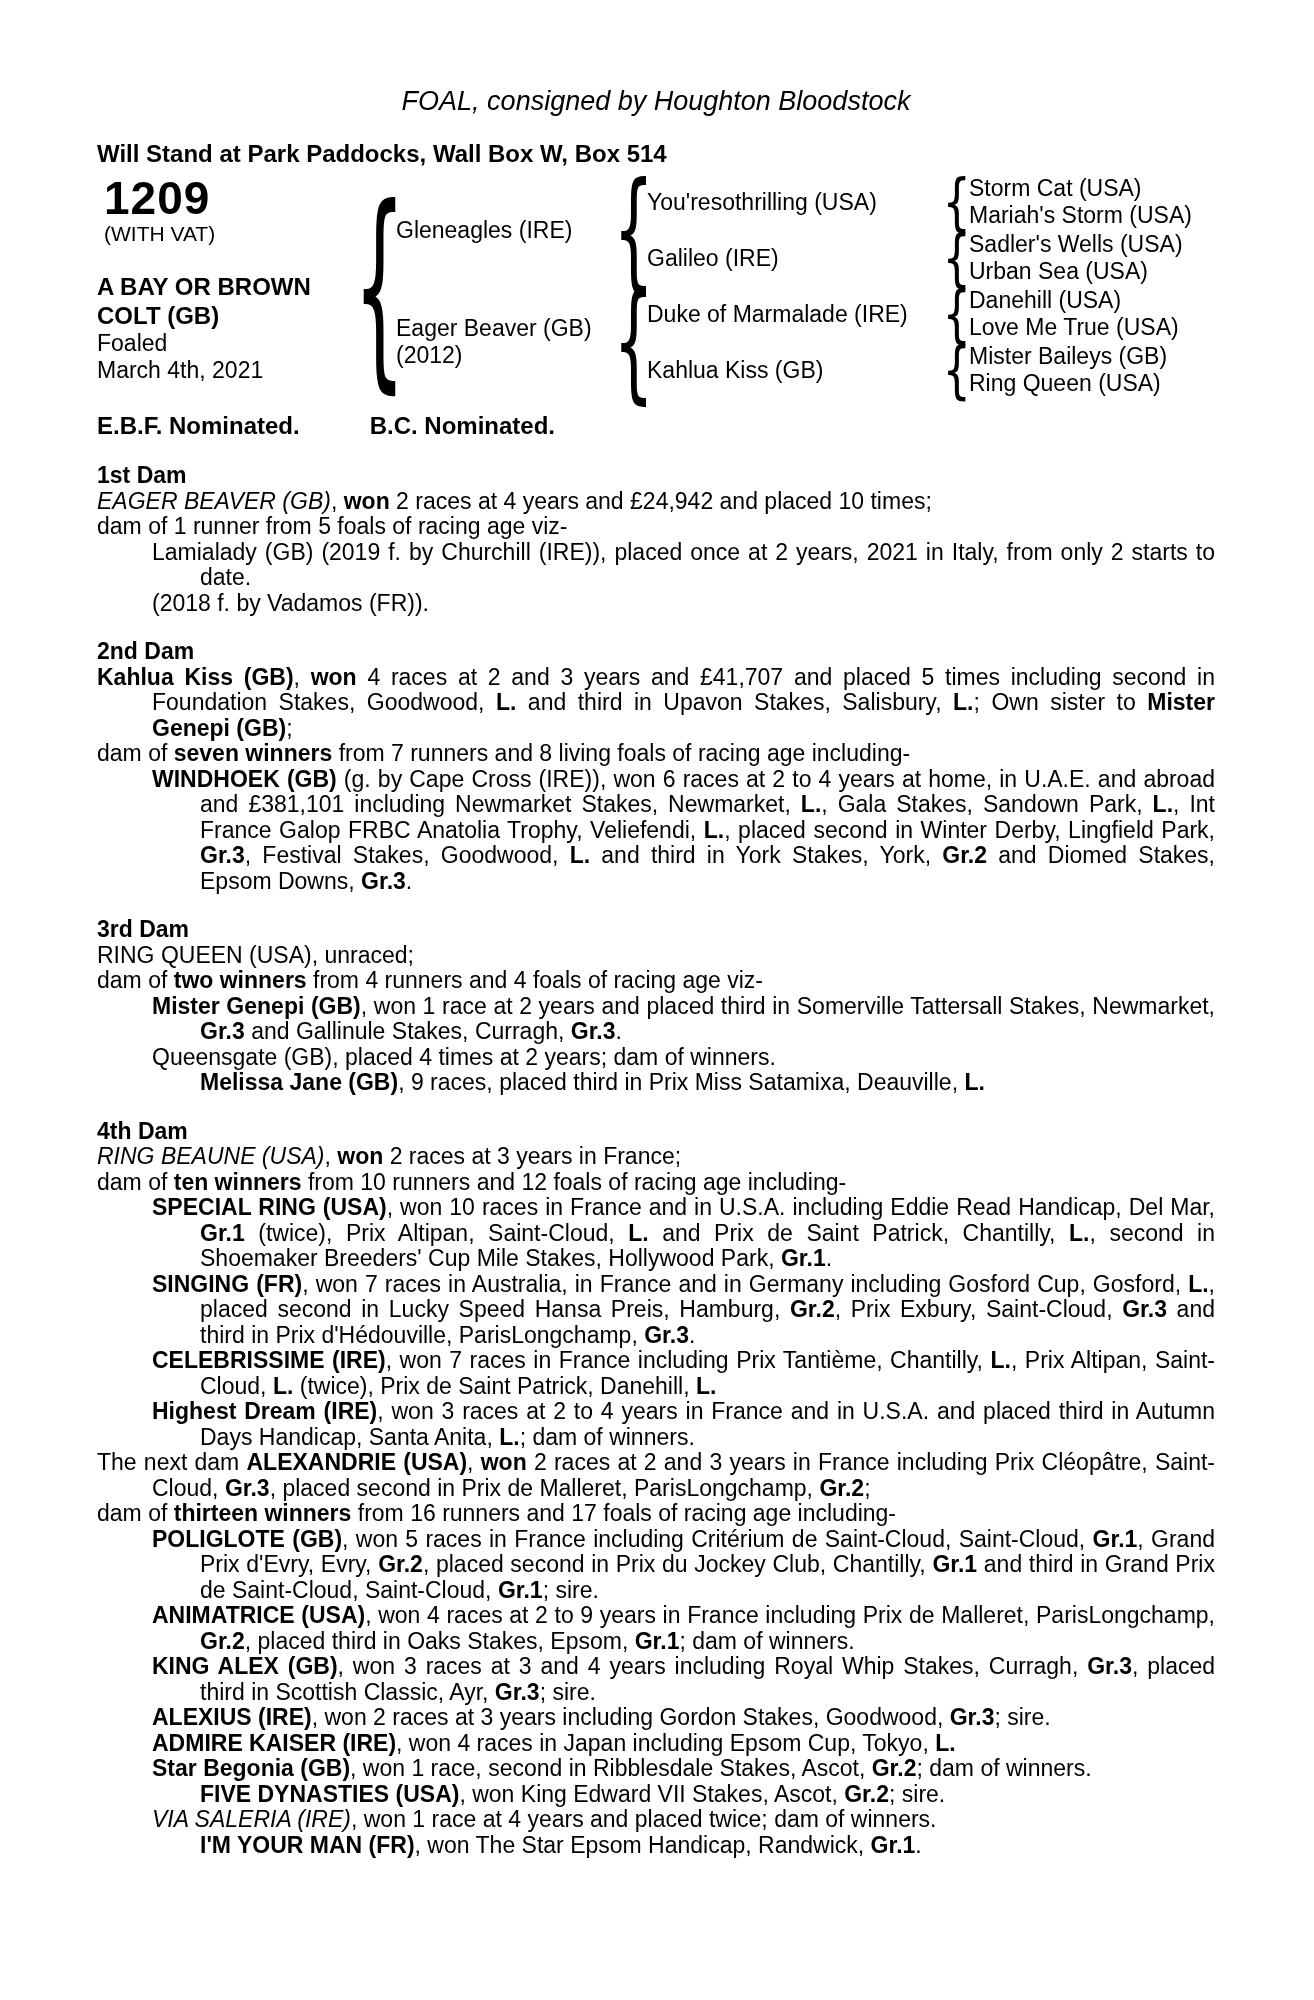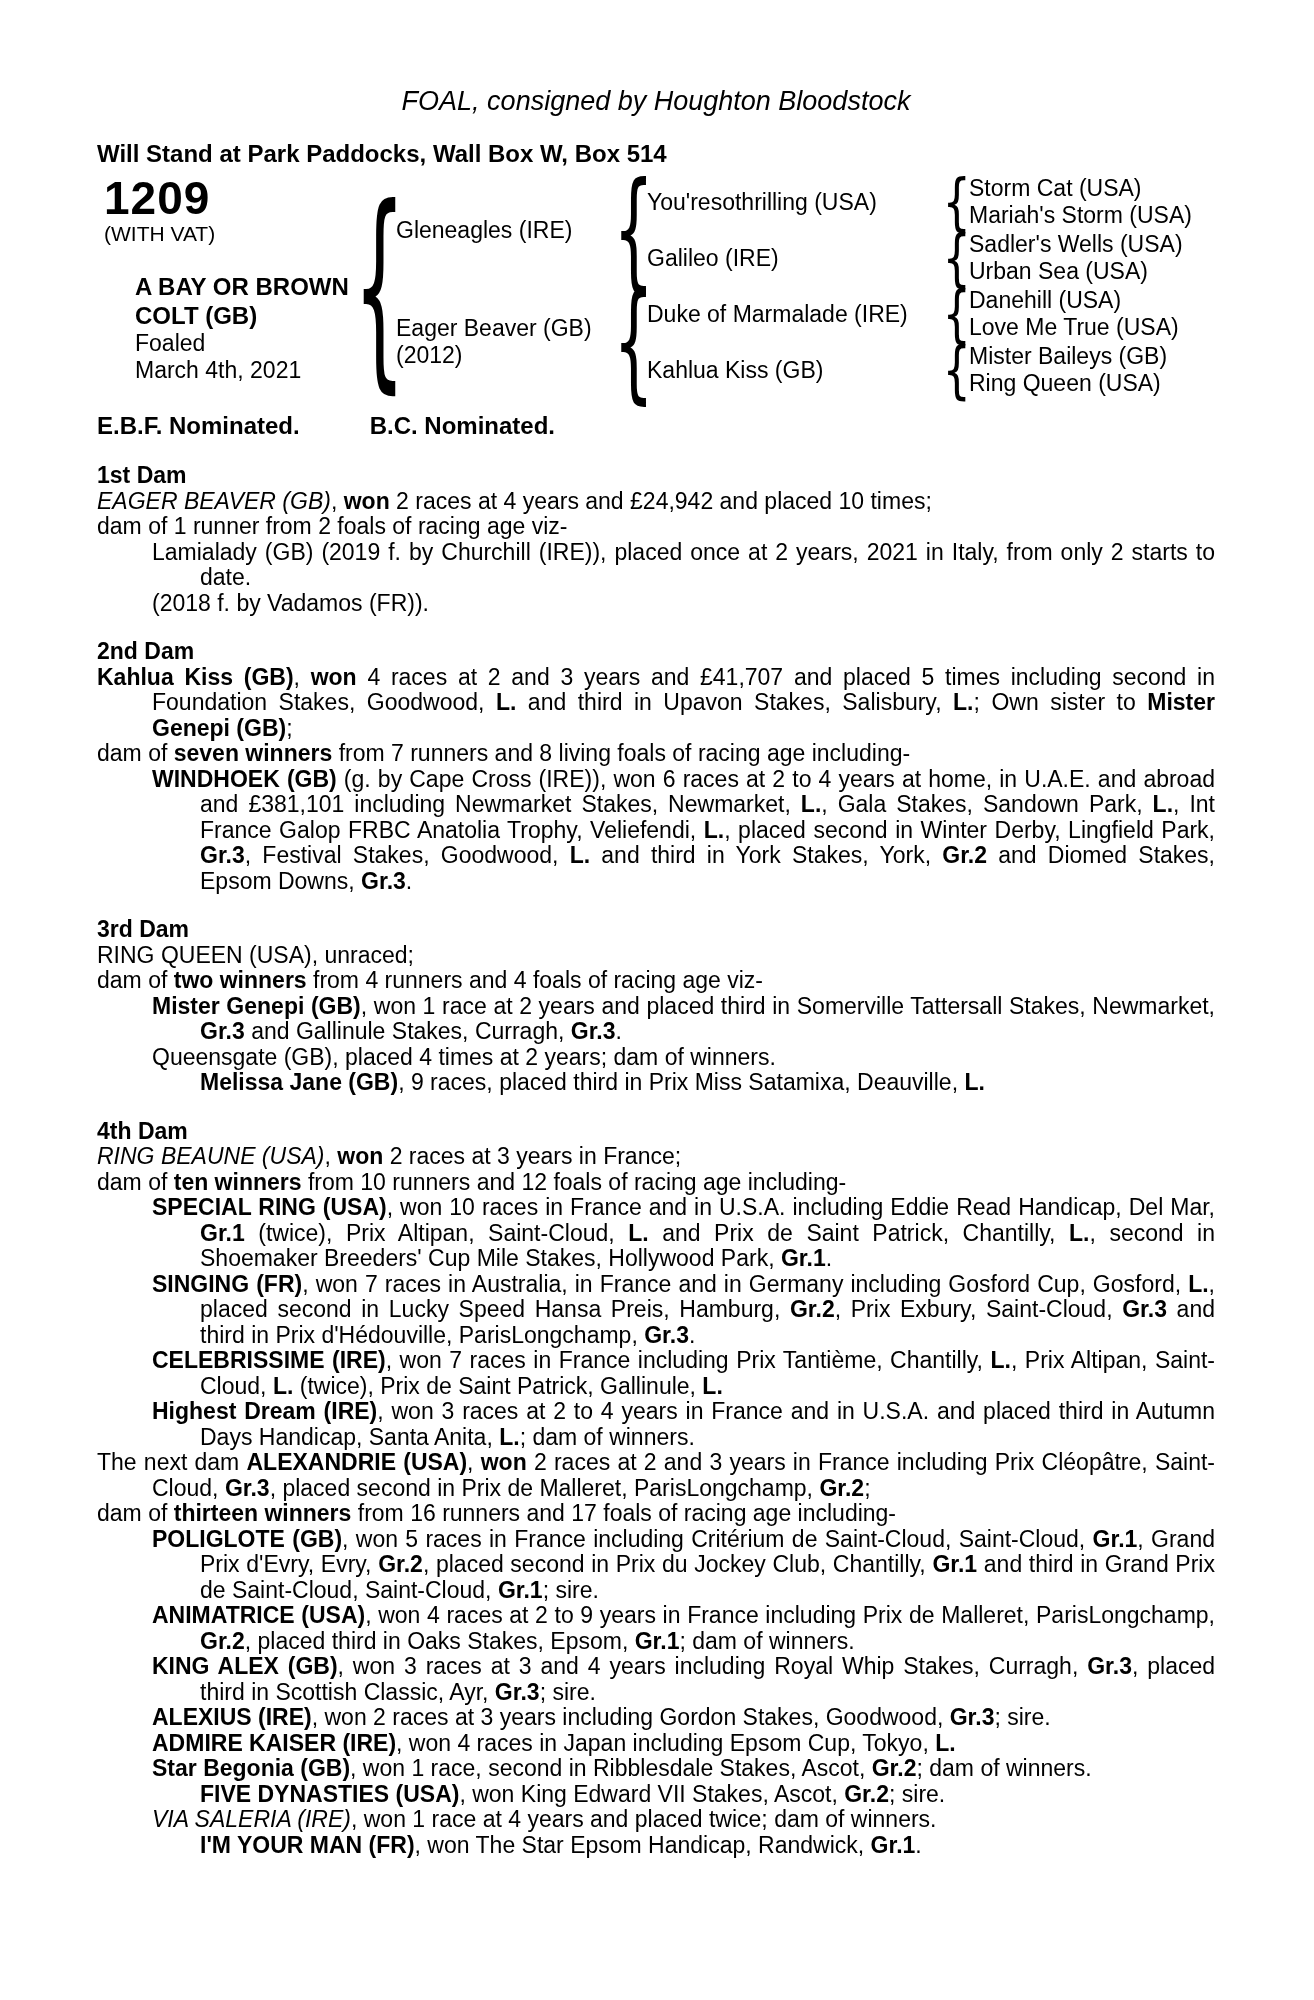--- a/index.html
+++ b/index.html
@@ -33,21 +33,21 @@
   }
   
   .pedigree {
     display: flex;
     margin-top: 6px;
   }
   .ped-left { width: 265px; flex: none; }
   .lot-row { display: flex; align-items: baseline; flex-direction: column; }
   .lot-number { font-size: 46px; font-weight: 700; line-height: 48px; letter-spacing: 1px; }
   .vat { font-size: 21px; margin-left: 7px; }
-  .subject { margin-top: 26px; margin-left: 38px; }
+  .subject { margin-top: 26px; }
   .subject-name { font-weight: 700; font-size: 24px; line-height: 29px; }
   .foaled-line { font-size: 23px; line-height: 27px; }
   .ped-chart { flex: 1; display: flex; align-items: center; }
   .halves { flex: 1; }
   .half { display: flex; align-items: center; height: 112px; }
   .parent-name { width: 225px; flex: none; line-height: 27px; }
   .quads { flex: 1; }
   .quad { display: flex; align-items: center; height: 56px; }
   .gp-name { width: 298px; flex: none; white-space: nowrap; }
   .ggp-pair { flex: 1; }
@@ -184,39 +184,39 @@
   </div>
 
   <div class="nominations">
     <span>E.B.F. Nominated.</span>
     <span>B.C. Nominated.</span>
   </div>
 
   <div class="sections">
       <div class="sec-heading">1st Dam</div>
       <p class="p0"><span class="s-i">EAGER BEAVER (GB)</span><span>, </span><span class="s-b">won</span><span> 2 races at 4 years and £24,942 and placed 10 times;</span></p>
-      <p class="p0"><span>dam of 1 runner from 2 foals of racing age viz-</span></p>
+      <p class="p0"><span>dam of 1 runner from 5 foals of racing age viz-</span></p>
       <p class="p1"><span>Lamialady (GB) (2019 f. by Churchill (IRE)), placed once at 2 years, 2021 in Italy, from only 2 starts to date.</span></p>
       <p class="p1"><span>(2018 f. by Vadamos (FR)).</span></p>
       <div class="sec-heading">2nd Dam</div>
       <p class="p0"><span class="s-b">Kahlua Kiss (GB)</span><span>, </span><span class="s-b">won</span><span> 4 races at 2 and 3 years and £41,707 and placed 5 times including second in Foundation Stakes, Goodwood, </span><span class="s-b">L.</span><span> and third in Upavon Stakes, Salisbury, </span><span class="s-b">L.</span><span>; Own sister to </span><span class="s-b">Mister Genepi (GB)</span><span>;</span></p>
       <p class="p0"><span>dam of </span><span class="s-b">seven winners</span><span> from 7 runners and 8 living foals of racing age including-</span></p>
       <p class="p1"><span class="s-b">WINDHOEK (GB)</span><span> (g. by Cape Cross (IRE)), won 6 races at 2 to 4 years at home, in U.A.E. and abroad and £381,101 including Newmarket Stakes, Newmarket, </span><span class="s-b">L.</span><span>, Gala Stakes, Sandown Park, </span><span class="s-b">L.</span><span>, Int France Galop FRBC Anatolia Trophy, Veliefendi, </span><span class="s-b">L.</span><span>, placed second in Winter Derby, Lingfield Park, </span><span class="s-b">Gr.3</span><span>, Festival Stakes, Goodwood, </span><span class="s-b">L.</span><span> and third in York Stakes, York, </span><span class="s-b">Gr.2</span><span> and Diomed Stakes, Epsom Downs, </span><span class="s-b">Gr.3</span><span>.</span></p>
       <div class="sec-heading">3rd Dam</div>
       <p class="p0"><span>RING QUEEN (USA), unraced;</span></p>
       <p class="p0"><span>dam of </span><span class="s-b">two winners</span><span> from 4 runners and 4 foals of racing age viz-</span></p>
       <p class="p1"><span class="s-b">Mister Genepi (GB)</span><span>, won 1 race at 2 years and placed third in Somerville Tattersall Stakes, Newmarket, </span><span class="s-b">Gr.3</span><span> and Gallinule Stakes, Curragh, </span><span class="s-b">Gr.3</span><span>.</span></p>
       <p class="p1"><span>Queensgate (GB), placed 4 times at 2 years; dam of winners.</span></p>
       <p class="p2"><span class="s-b">Melissa Jane (GB)</span><span>, 9 races, placed third in Prix Miss Satamixa, Deauville, </span><span class="s-b">L.</span></p>
       <div class="sec-heading">4th Dam</div>
       <p class="p0"><span class="s-i">RING BEAUNE (USA)</span><span>, </span><span class="s-b">won</span><span> 2 races at 3 years in France;</span></p>
       <p class="p0"><span>dam of </span><span class="s-b">ten winners</span><span> from 10 runners and 12 foals of racing age including-</span></p>
       <p class="p1"><span class="s-b">SPECIAL RING (USA)</span><span>, won 10 races in France and in U.S.A. including Eddie Read Handicap, Del Mar, </span><span class="s-b">Gr.1</span><span> (twice), Prix Altipan, Saint-Cloud, </span><span class="s-b">L.</span><span> and Prix de Saint Patrick, Chantilly, </span><span class="s-b">L.</span><span>, second in Shoemaker Breeders' Cup Mile Stakes, Hollywood Park, </span><span class="s-b">Gr.1</span><span>.</span></p>
       <p class="p1"><span class="s-b">SINGING (FR)</span><span>, won 7 races in Australia, in France and in Germany including Gosford Cup, Gosford, </span><span class="s-b">L.</span><span>, placed second in Lucky Speed Hansa Preis, Hamburg, </span><span class="s-b">Gr.2</span><span>, Prix Exbury, Saint-Cloud, </span><span class="s-b">Gr.3</span><span> and third in Prix d'Hédouville, ParisLongchamp, </span><span class="s-b">Gr.3</span><span>.</span></p>
-      <p class="p1"><span class="s-b">CELEBRISSIME (IRE)</span><span>, won 7 races in France including Prix Tantième, Chantilly, </span><span class="s-b">L.</span><span>, Prix Altipan, Saint-Cloud, </span><span class="s-b">L.</span><span> (twice), Prix de Saint Patrick, Gallinule, </span><span class="s-b">L.</span></p>
+      <p class="p1"><span class="s-b">CELEBRISSIME (IRE)</span><span>, won 7 races in France including Prix Tantième, Chantilly, </span><span class="s-b">L.</span><span>, Prix Altipan, Saint-Cloud, </span><span class="s-b">L.</span><span> (twice), Prix de Saint Patrick, Danehill, </span><span class="s-b">L.</span></p>
       <p class="p1"><span class="s-b">Highest Dream (IRE)</span><span>, won 3 races at 2 to 4 years in France and in U.S.A. and placed third in Autumn Days Handicap, Santa Anita, </span><span class="s-b">L.</span><span>; dam of winners.</span></p>
       <p class="p0 gap-top"><span>The next dam </span><span class="s-b">ALEXANDRIE (USA)</span><span>, </span><span class="s-b">won</span><span> 2 races at 2 and 3 years in France including Prix Cléopâtre, Saint-Cloud, </span><span class="s-b">Gr.3</span><span>, placed second in Prix de Malleret, ParisLongchamp, </span><span class="s-b">Gr.2</span><span>;</span></p>
       <p class="p0"><span>dam of </span><span class="s-b">thirteen winners</span><span> from 16 runners and 17 foals of racing age including-</span></p>
       <p class="p1"><span class="s-b">POLIGLOTE (GB)</span><span>, won 5 races in France including Critérium de Saint-Cloud, Saint-Cloud, </span><span class="s-b">Gr.1</span><span>, Grand Prix d'Evry, Evry, </span><span class="s-b">Gr.2</span><span>, placed second in Prix du Jockey Club, Chantilly, </span><span class="s-b">Gr.1</span><span> and third in Grand Prix de Saint-Cloud, Saint-Cloud, </span><span class="s-b">Gr.1</span><span>; sire.</span></p>
       <p class="p1"><span class="s-b">ANIMATRICE (USA)</span><span>, won 4 races at 2 to 9 years in France including Prix de Malleret, ParisLongchamp, </span><span class="s-b">Gr.2</span><span>, placed third in Oaks Stakes, Epsom, </span><span class="s-b">Gr.1</span><span>; dam of winners.</span></p>
       <p class="p1"><span class="s-b">KING ALEX (GB)</span><span>, won 3 races at 3 and 4 years including Royal Whip Stakes, Curragh, </span><span class="s-b">Gr.3</span><span>, placed third in Scottish Classic, Ayr, </span><span class="s-b">Gr.3</span><span>; sire.</span></p>
       <p class="p1"><span class="s-b">ALEXIUS (IRE)</span><span>, won 2 races at 3 years including Gordon Stakes, Goodwood, </span><span class="s-b">Gr.3</span><span>; sire.</span></p>
       <p class="p1"><span class="s-b">ADMIRE KAISER (IRE)</span><span>, won 4 races in Japan including Epsom Cup, Tokyo, </span><span class="s-b">L.</span></p>
       <p class="p1"><span class="s-b">Star Begonia (GB)</span><span>, won 1 race, second in Ribblesdale Stakes, Ascot, </span><span class="s-b">Gr.2</span><span>; dam of winners.</span></p>
       <p class="p2"><span class="s-b">FIVE DYNASTIES (USA)</span><span>, won King Edward VII Stakes, Ascot, </span><span class="s-b">Gr.2</span><span>; sire.</span></p>

